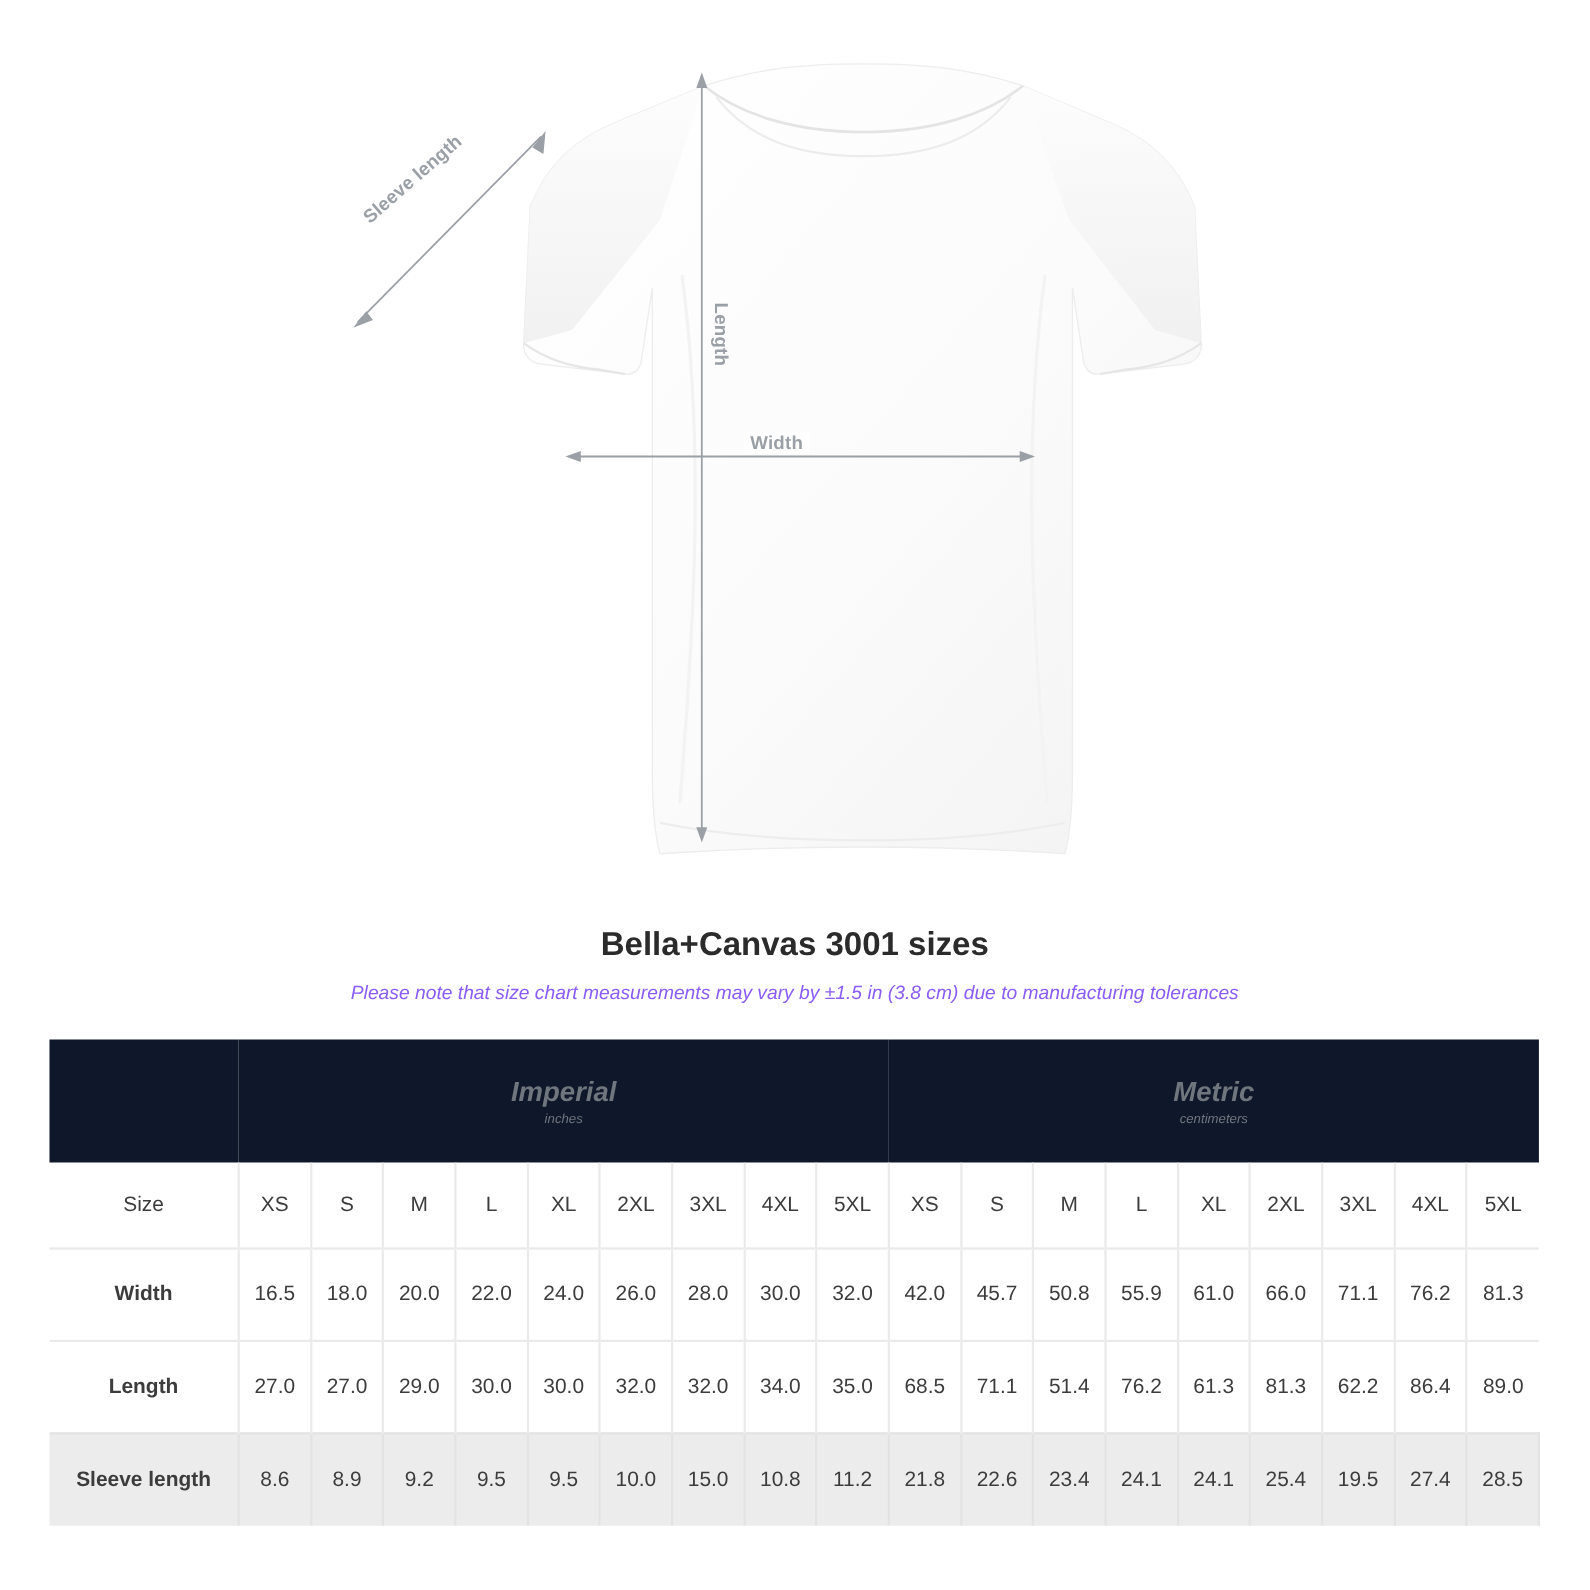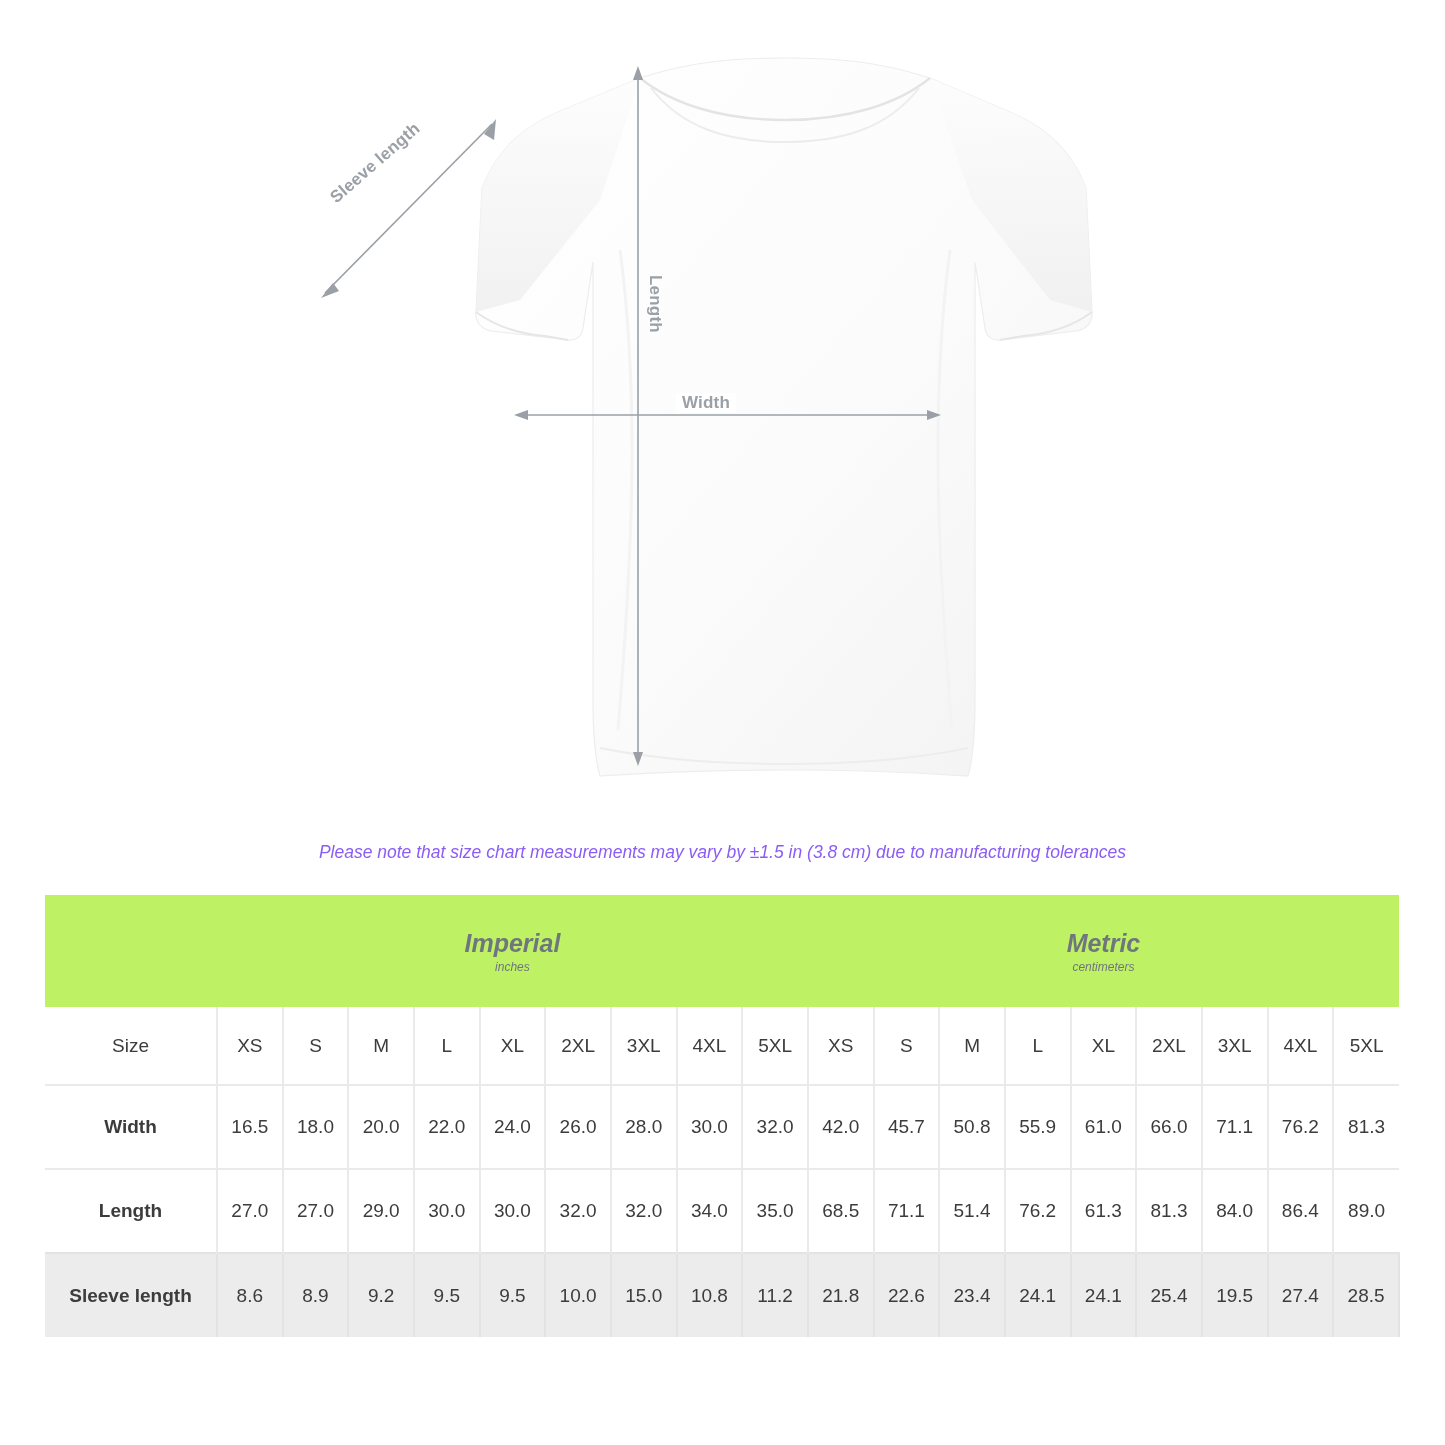--- a/index.html
+++ b/index.html
@@ -70,21 +70,21 @@
     width: 1355px;
   }
   table {
     border-collapse: collapse;
     width: 100%;
     table-layout: fixed;
   }
   td, th { padding: 0; }
 
   .unit-head {
-    background: #bef264;
+    background: #0f172a;
     height: 112px;
     vertical-align: middle;
     text-align: center;
   }
   .unit-head .sys {
     font-size: 25px;
     font-style: italic;
     font-weight: bold;
     color: #6f767d;
     line-height: 1.25;
@@ -197,20 +197,21 @@
       <polygon points="321,298 333,283 339,291" fill="#9aa0a6" stroke="none"></polygon>
     </g>
   </svg>
 
   <div class="dim-label" id="label-sleeve">Sleeve length</div>
   <div class="dim-label" id="label-length">Length</div>
   <div class="dim-label" id="label-width">Width</div>
 </div>
 
 <div id="titles">
+  <h1 id="chart-title">Bella+Canvas 3001 sizes</h1>
   <p id="chart-note">Please note that size chart measurements may vary by ±1.5 in (3.8 cm) due to manufacturing tolerances</p>
 </div>
 
 <div id="table-wrap">
   <table>
     <colgroup>
       <col style="width:172px">
       <col span="18">
     </colgroup>
     <tbody>
@@ -280,21 +281,21 @@
         <td>32.0</td>
         <td>32.0</td>
         <td>34.0</td>
         <td>35.0</td>
         <td>68.5</td>
         <td>71.1</td>
         <td>51.4</td>
         <td>76.2</td>
         <td>61.3</td>
         <td>81.3</td>
-        <td>84.0</td>
+        <td>62.2</td>
         <td>86.4</td>
         <td>89.0</td>
       </tr>
 
       <tr class="data alt">
         <td class="rowlabel">Sleeve length</td>
         <td>8.6</td>
         <td>8.9</td>
         <td>9.2</td>
         <td>9.5</td>

